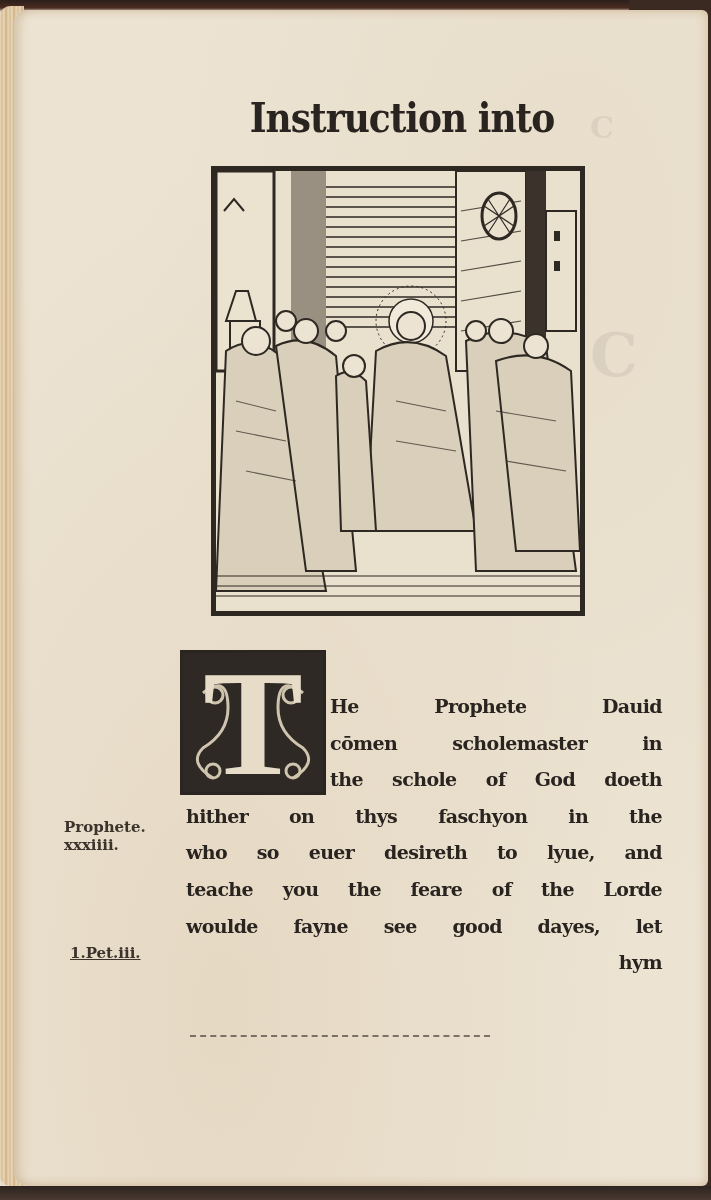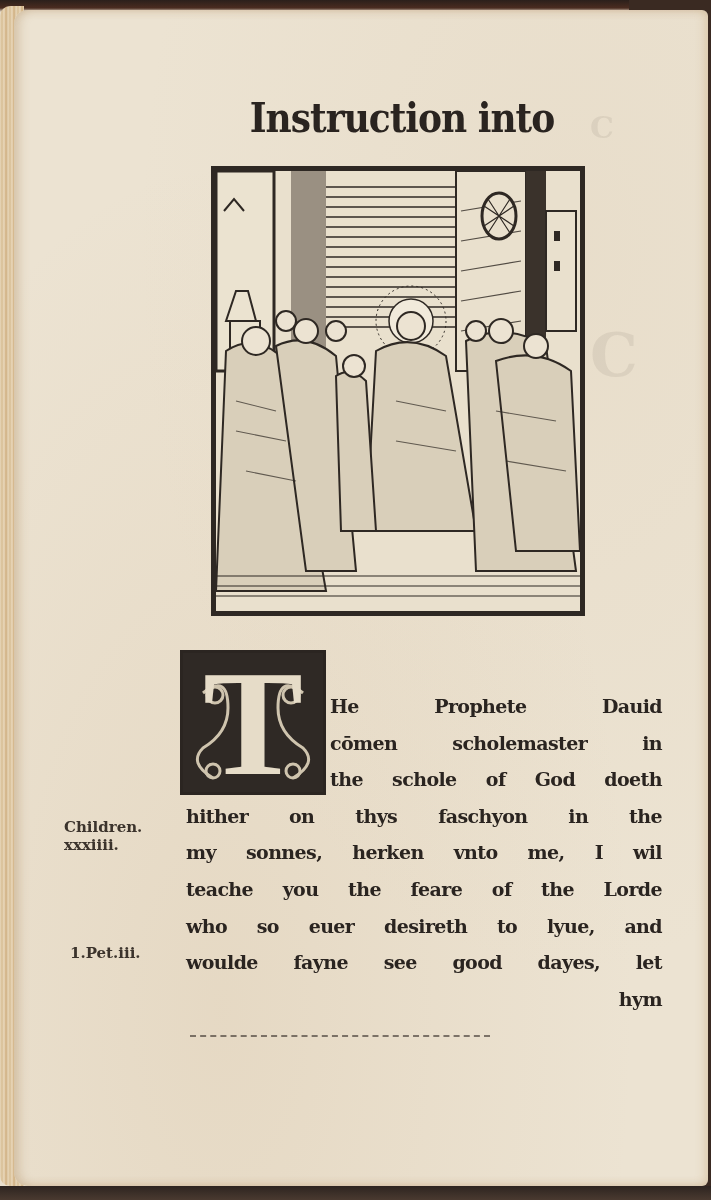--- a/index.html
+++ b/index.html
@@ -181,29 +181,28 @@
       </g>
     </svg>
     <div class="letter">T</div>
   </div>
 
   <div class="body-text">
     <span class="line indent">He Prophete Dauid</span>
     <span class="line indent">cōmen scholemaster in</span>
     <span class="line indent">the schole of God doeth</span>
     <span class="line">hither on thys faschyon in the</span>
-    <span class="line">my sonnes, herken vnto me, I wil</span>
+    <span class="line">who so euer desireth to lyue, and</span>
     <span class="line">teache you the feare of the Lorde</span>
-    <span class="line">who so euer desireth to lyue, and</span>
     <span class="line">woulde fayne see good dayes, let</span>
     <span class="line right">hym</span>
   </div>
 
   <div class="underline-mark"></div>
 
   <div class="marginal" style="left:64px;top:818px;">
-    <div>Children.</div>
+    <div>Prophete.</div>
     <div>xxxiiii.</div>
   </div>
-  <div class="marginal" style="left:70px;top:944px;">
+  <div class="marginal" style="left:70px;top:944px;text-decoration:underline;">
     <div>1.Pet.iii.</div>
   </div>
 </div>
 
 </body></html>

